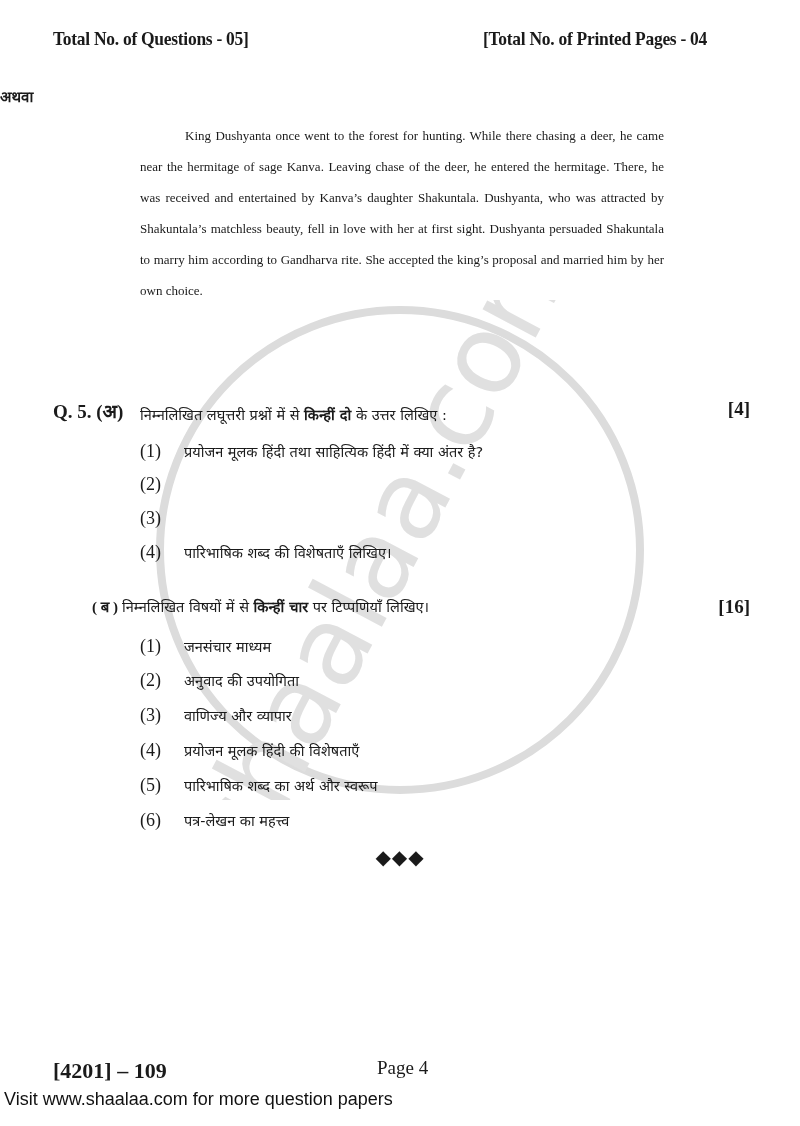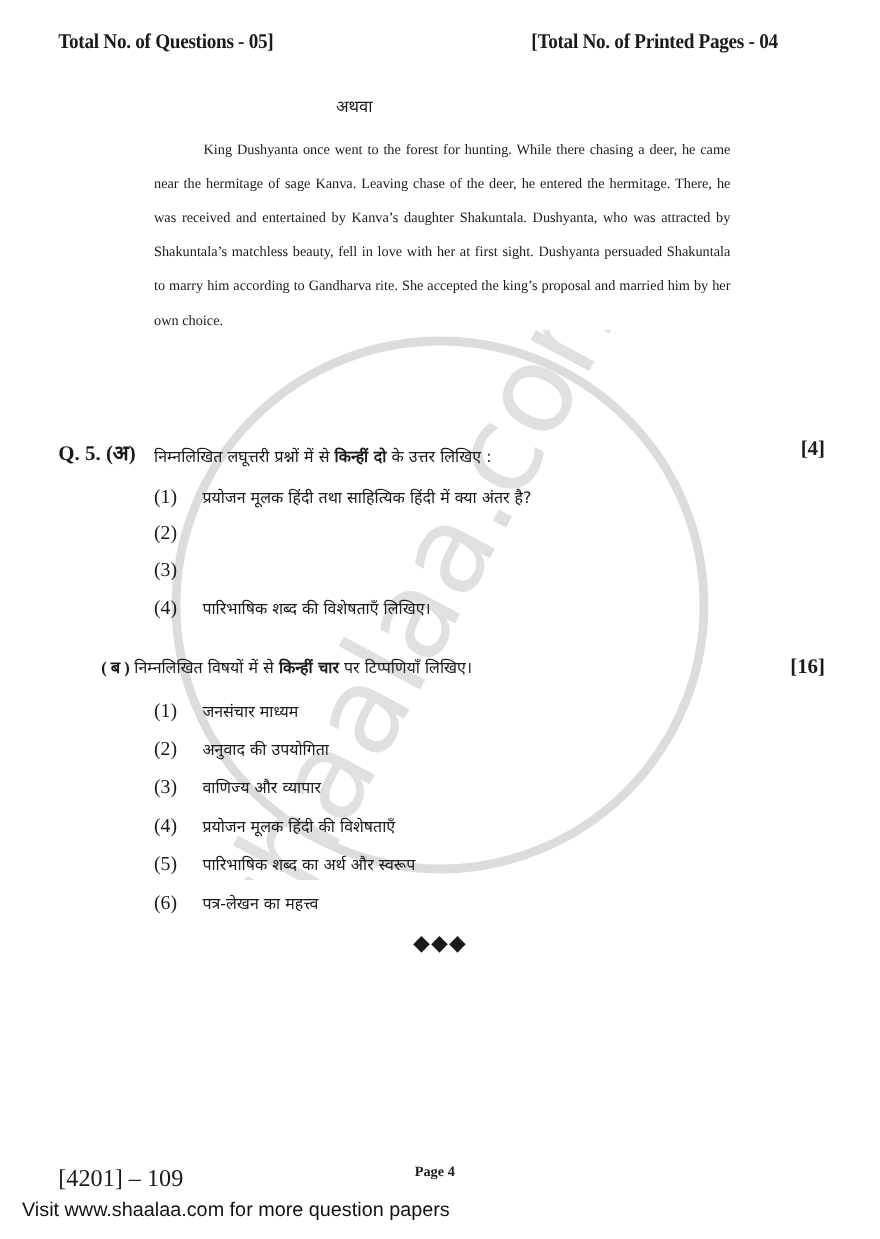--- a/index.html
+++ b/index.html
@@ -4,35 +4,35 @@
 <style>
   html, body { margin: 0; padding: 0; }
   body {
     width: 800px; height: 1126px; background: #ffffff; position: relative; overflow: hidden;
     font-family: "Liberation Serif", "DejaVu Serif", serif; color: #1a1a1a;
   }
   .abs { position: absolute; }
   .hdr { font-family: "Liberation Serif", serif; font-weight: bold; font-size: 19px; letter-spacing: -0.3px; transform: scaleX(0.92); transform-origin: left top; }
   #hdr-left { left: 53px; top: 28px; }
   #hdr-right { left: 483px; top: 28px; }
-  #athva { left: 0; width: 644px; top: 86px; text-align: center; font-family: "DejaVu Sans", sans-serif; font-size: 15px; font-weight: normal; }
+  #athva { left: 0; width: 644px; top: 86px; font-family: "DejaVu Sans", sans-serif; font-size: 15px; font-weight: bold; }
   .para {
     left: 140px; width: 524px; top: 120px; font-size: 13px; line-height: 31px; text-align: justify;
   }
   .para p { margin: 0; text-indent: 45px; }
   .hindi { font-family: "DejaVu Sans", sans-serif; font-size: 14.5px; }
   .qlabel { font-family: "Liberation Serif", serif; font-weight: bold; font-size: 19px; }
   .marks { font-family: "Liberation Serif", serif; font-weight: bold; font-size: 19px; right: 50px; }
   .item { left: 140px; height: 30px; display: flex; align-items: center; }
   .item .num { width: 44px; font-family: "Liberation Serif", serif; font-size: 18px; }
   .bold { font-weight: bold; }
   #diamonds { left: 0; width: 800px; top: 845px; text-align: center; font-size: 20px; letter-spacing: 1px; }
-  #foot-code { left: 53px; top: 1058px; font-weight: normal; font-size: 22px; }
-  #foot-page { left: 377px; top: 1057px; font-weight: bold; font-size: 13px; }
-  #foot-visit { left: 20px; top: 1089px; font-family: "Liberation Sans", sans-serif; font-size: 18px; color: #111; }
+  #foot-code { left: 53px; top: 1058px; font-weight: bold; font-size: 22px; }
+  #foot-page { left: 377px; top: 1057px; font-weight: normal; font-size: 19px; }
+  #foot-visit { left: 4px; top: 1089px; font-family: "Liberation Sans", sans-serif; font-size: 18px; color: #111; }
   #watermark { left: 150px; top: 300px; width: 500px; height: 500px; pointer-events: none; }
 </style>
 </head>
 <body>
 
 <svg id="watermark" class="abs" viewBox="0 0 500 500">
   <circle cx="250" cy="250" r="240" fill="none" stroke="#dcdcdc" stroke-width="8"></circle>
   <text x="250" y="270" text-anchor="middle" font-family="DejaVu Sans, sans-serif" font-size="110" fill="#e0e0e0" transform="rotate(-62 250 250)">shaalaa.com</text>
 </svg>
 

